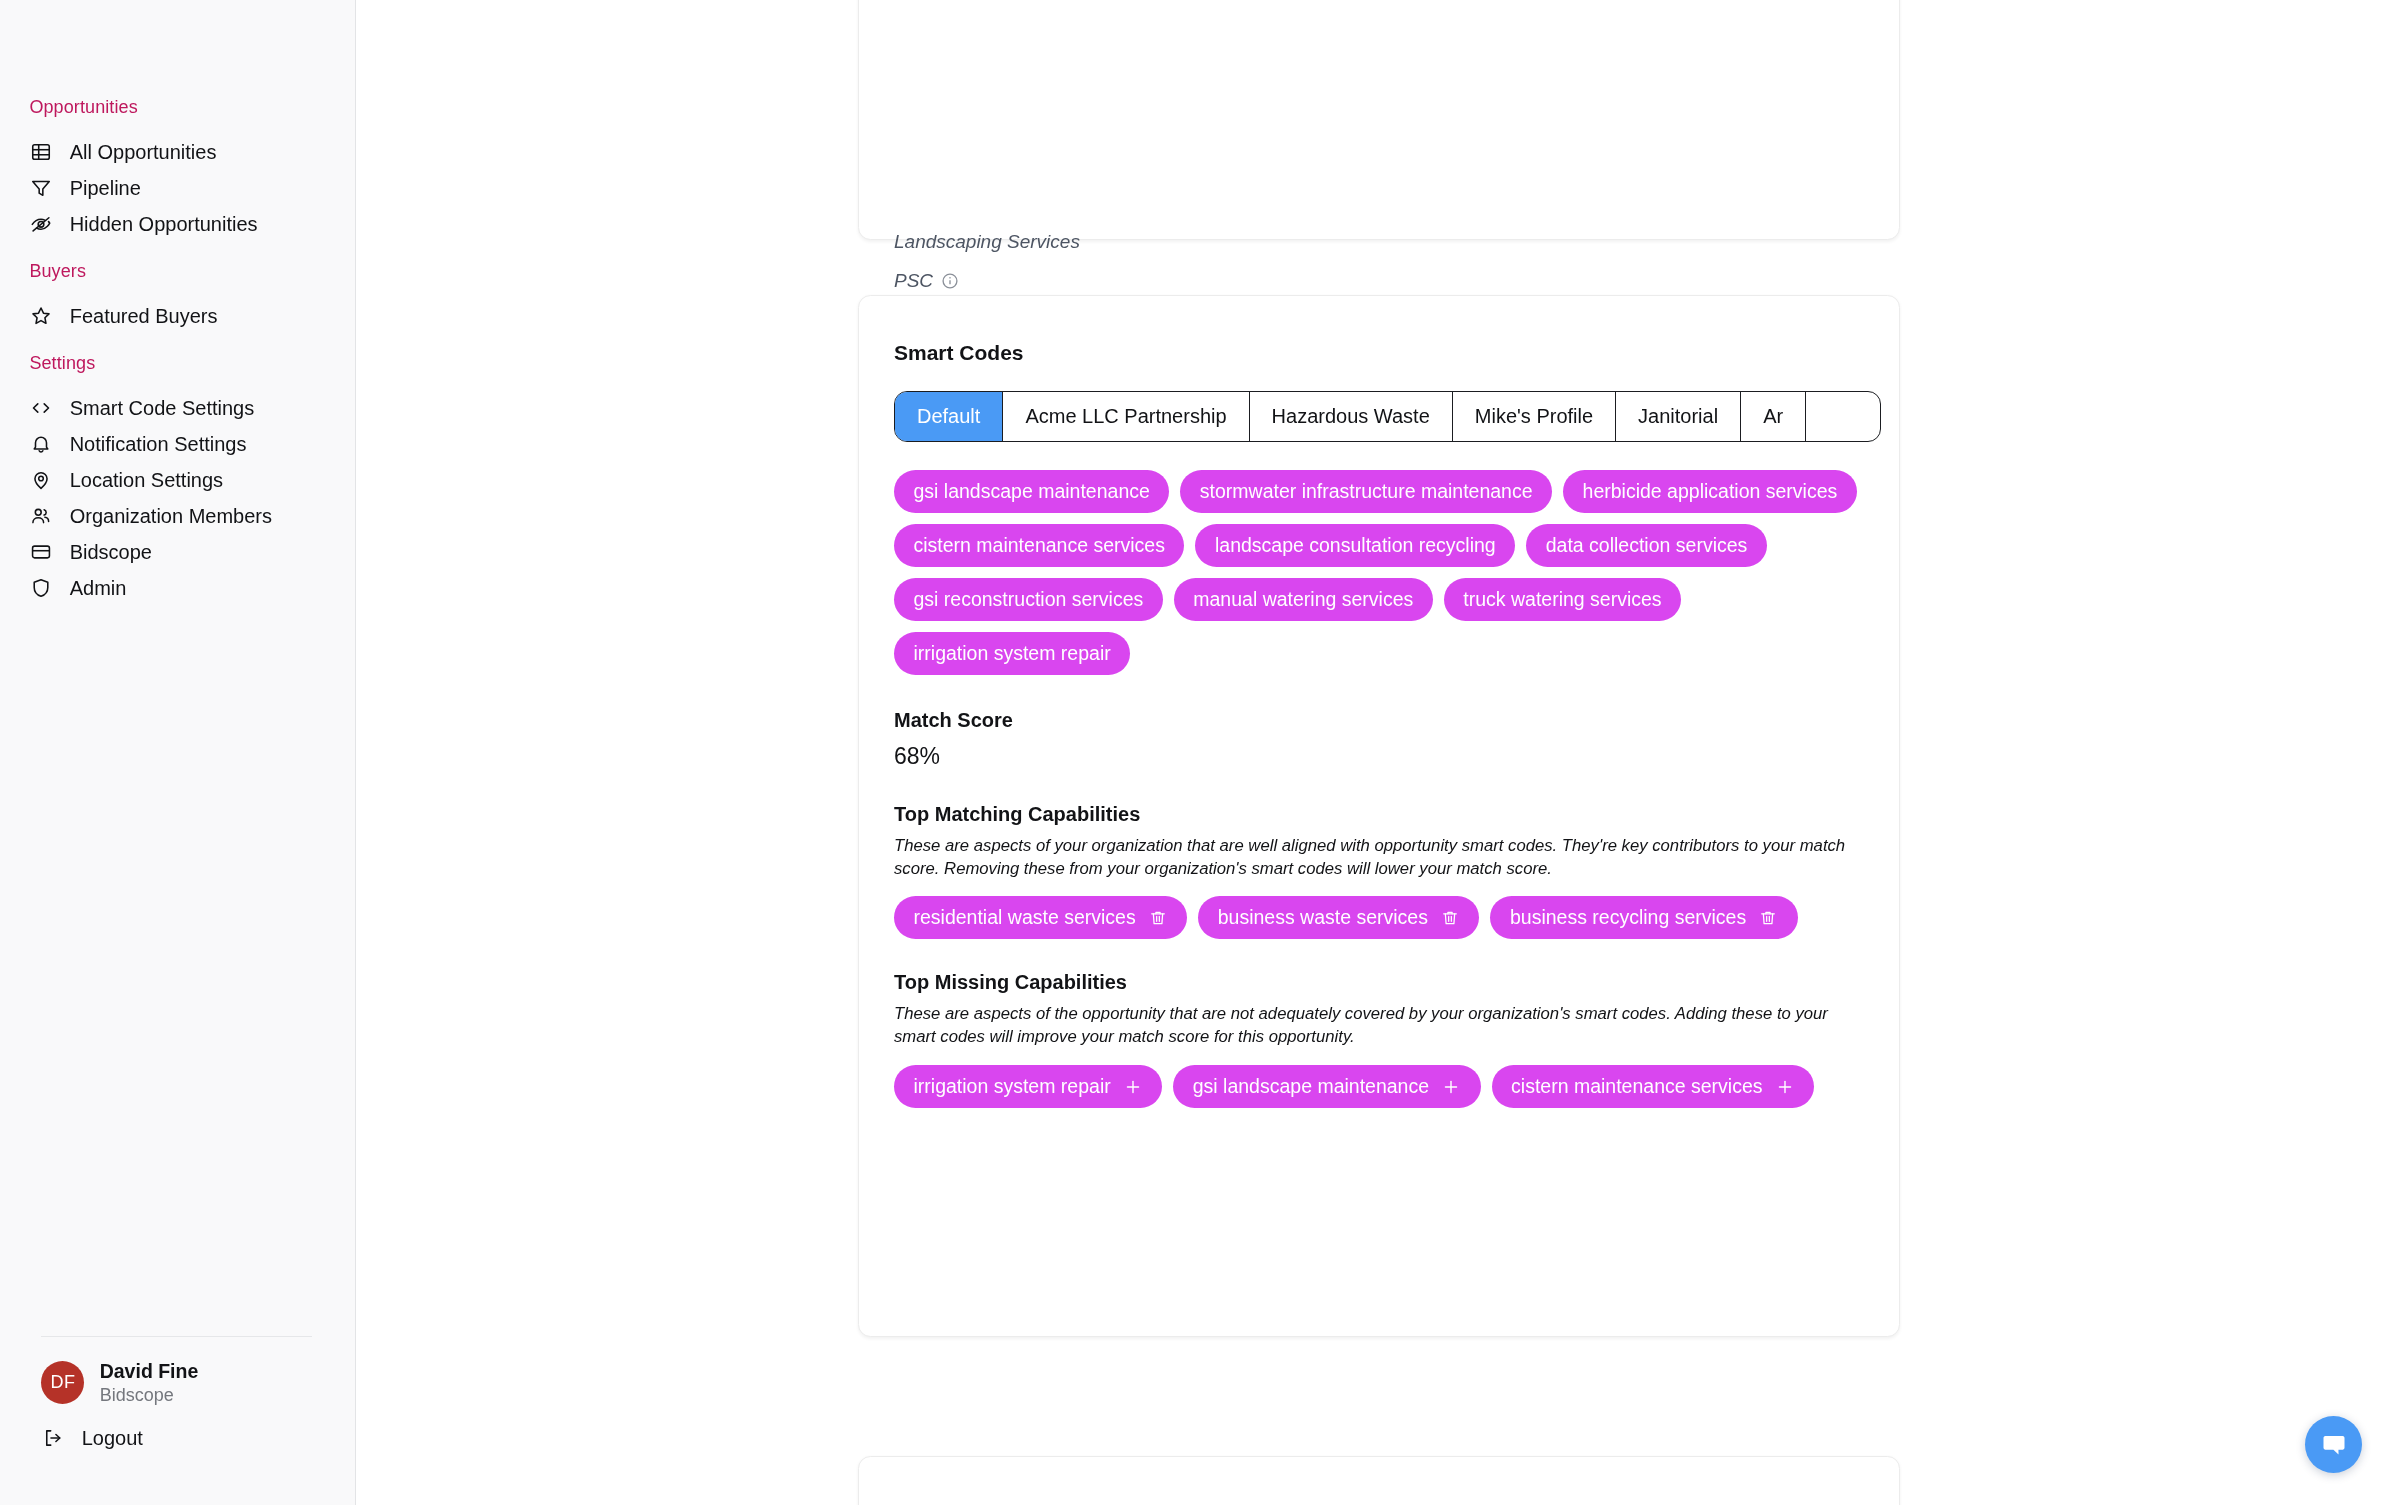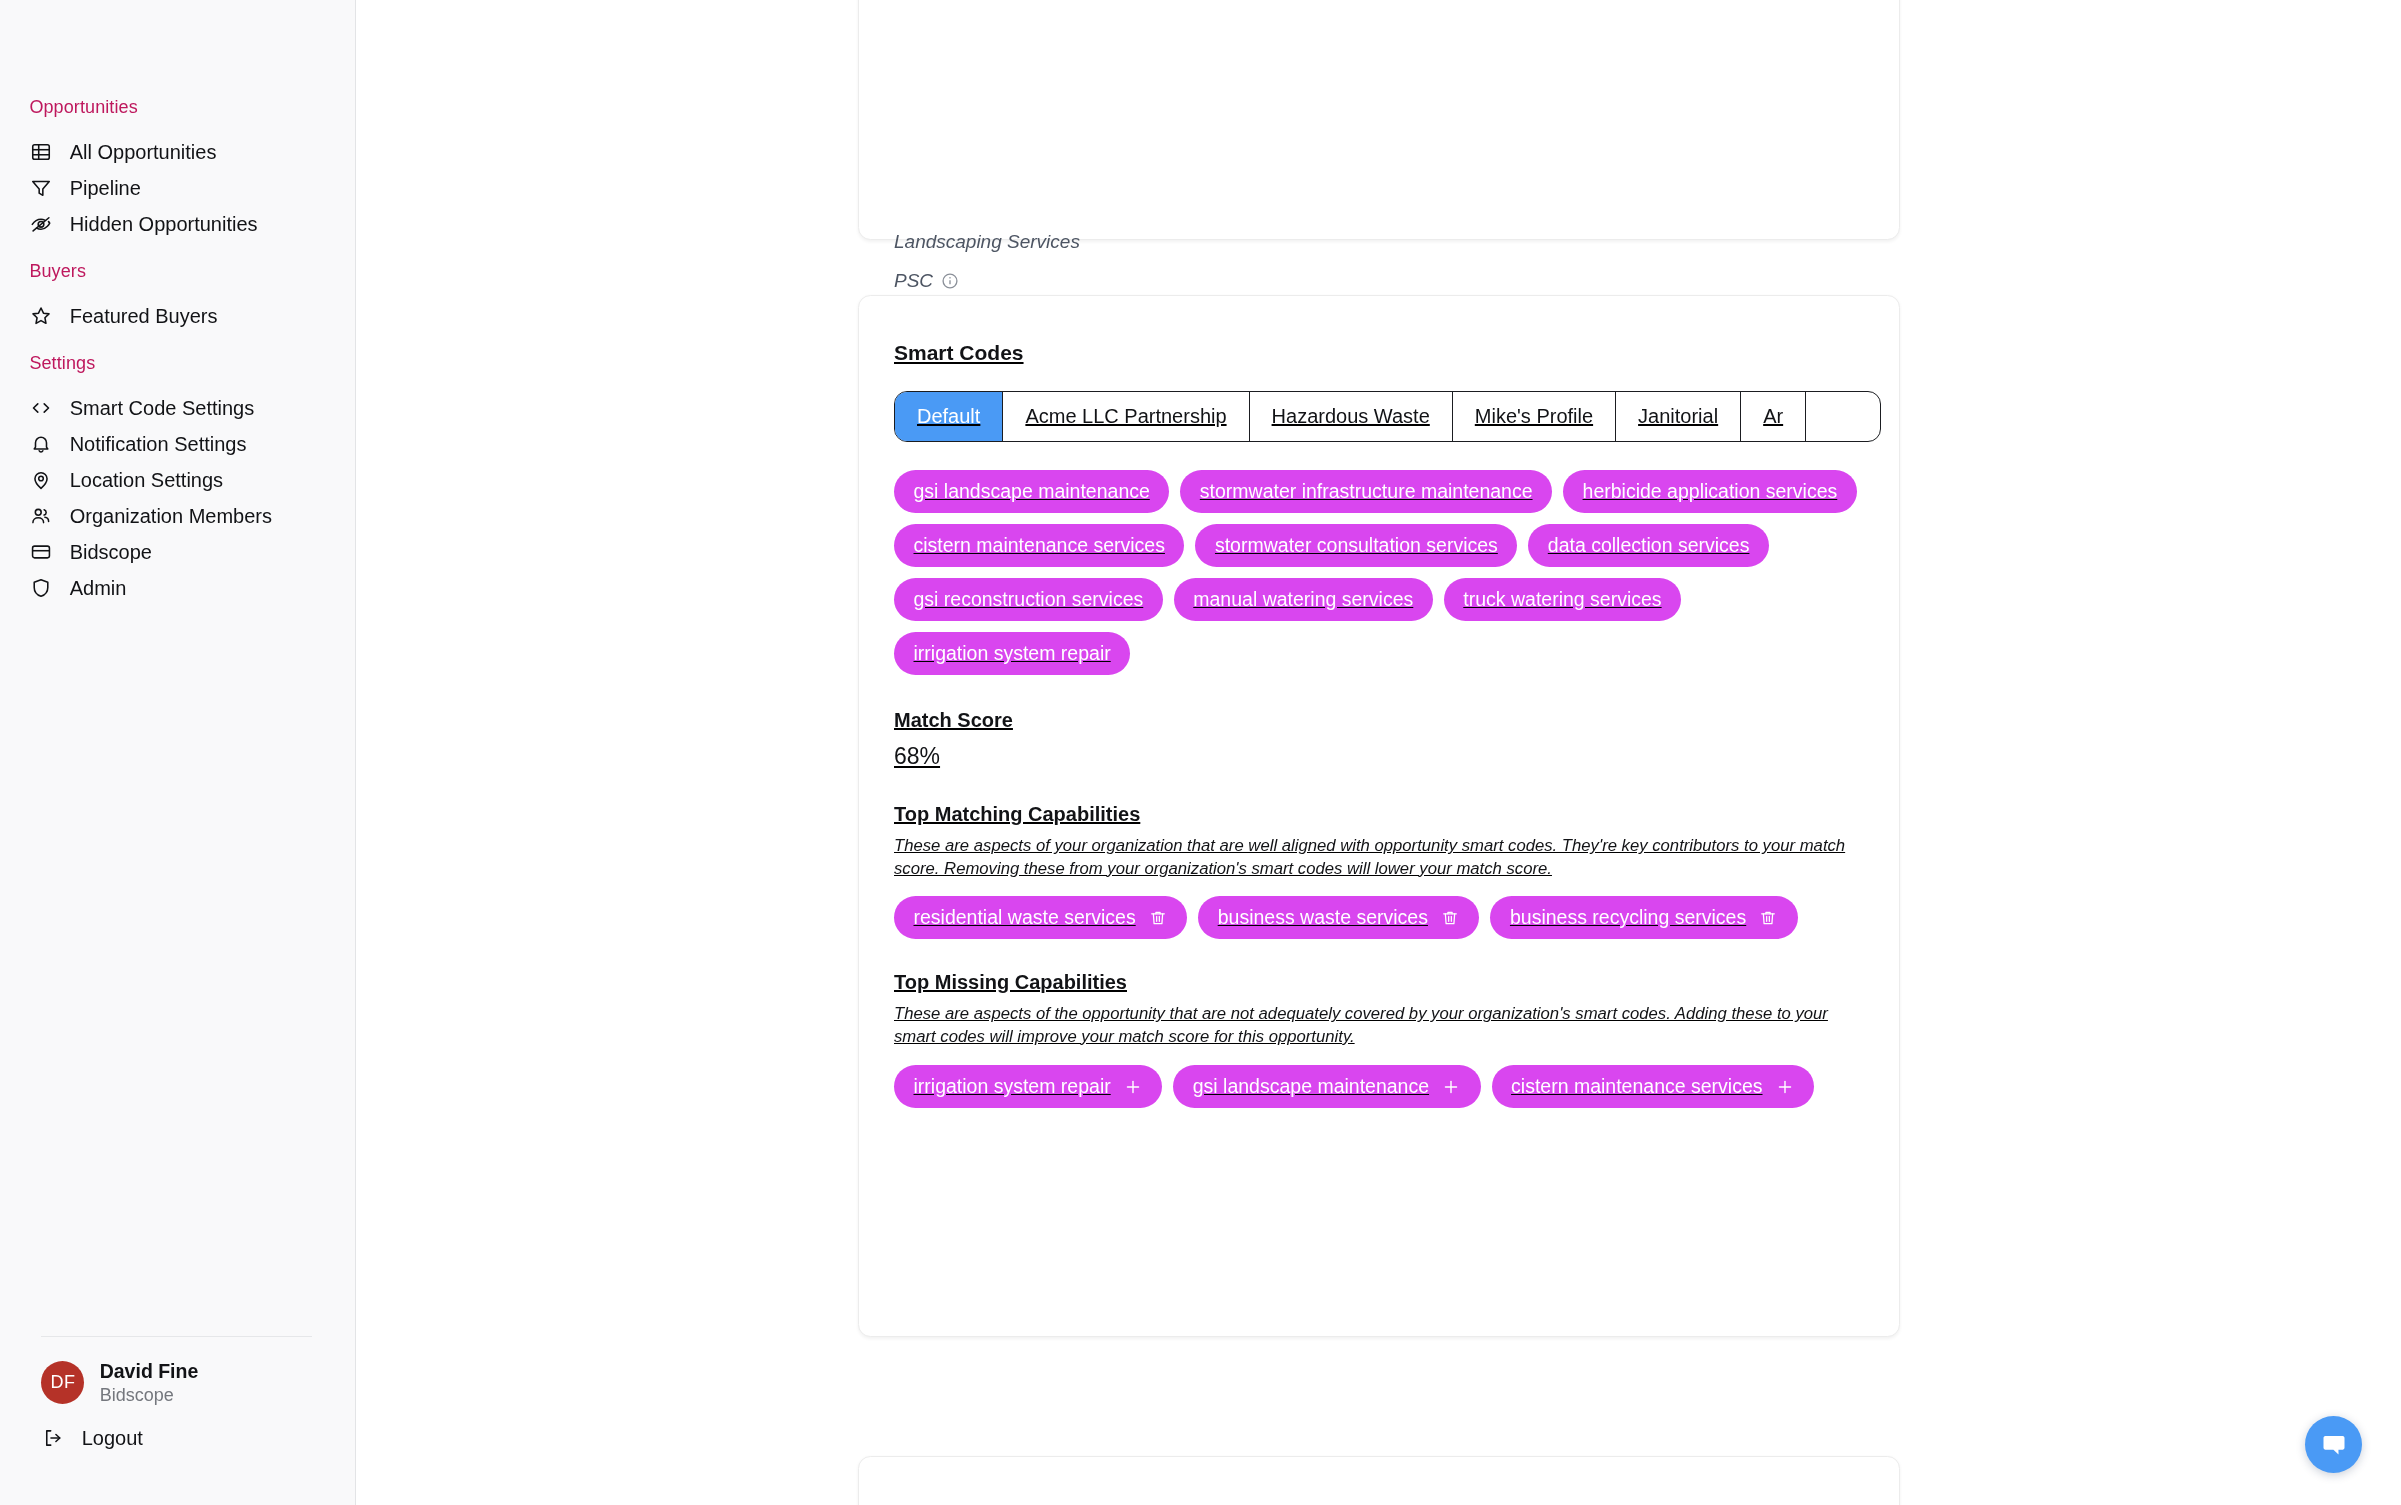--- a/index.html
+++ b/index.html
@@ -166,21 +166,20 @@
     font-weight: 700;
     color: #121316;
     line-height: 1;
   }
 
   
   #card-smartcodes {
     top: 295px;
     height: 1042px;
     padding: 0 35px;
-    text-decoration: underline;
   }
   .card-title {
     font-size: 21px;
     font-weight: 700;
     color: #121316;
     line-height: 1;
   }
 
   .tabstrip {
     position: relative;
@@ -470,21 +469,21 @@
         <div class="tab">Ar</div>
       </div>
 
       <div style="height:28px;"></div>
 
       <div class="pill-wrap">
         <span class="pill">gsi landscape maintenance</span>
         <span class="pill">stormwater infrastructure maintenance</span>
         <span class="pill">herbicide application services</span>
         <span class="pill">cistern maintenance services</span>
-        <span class="pill">stormwater consultation services</span>
+        <span class="pill">landscape consultation recycling</span>
         <span class="pill">data collection services</span>
         <span class="pill">gsi reconstruction services</span>
         <span class="pill">manual watering services</span>
         <span class="pill">truck watering services</span>
         <span class="pill">irrigation system repair</span>
       </div>
 
       <div style="height:35px;"></div>
 
       <div class="section-head">Match Score</div>

